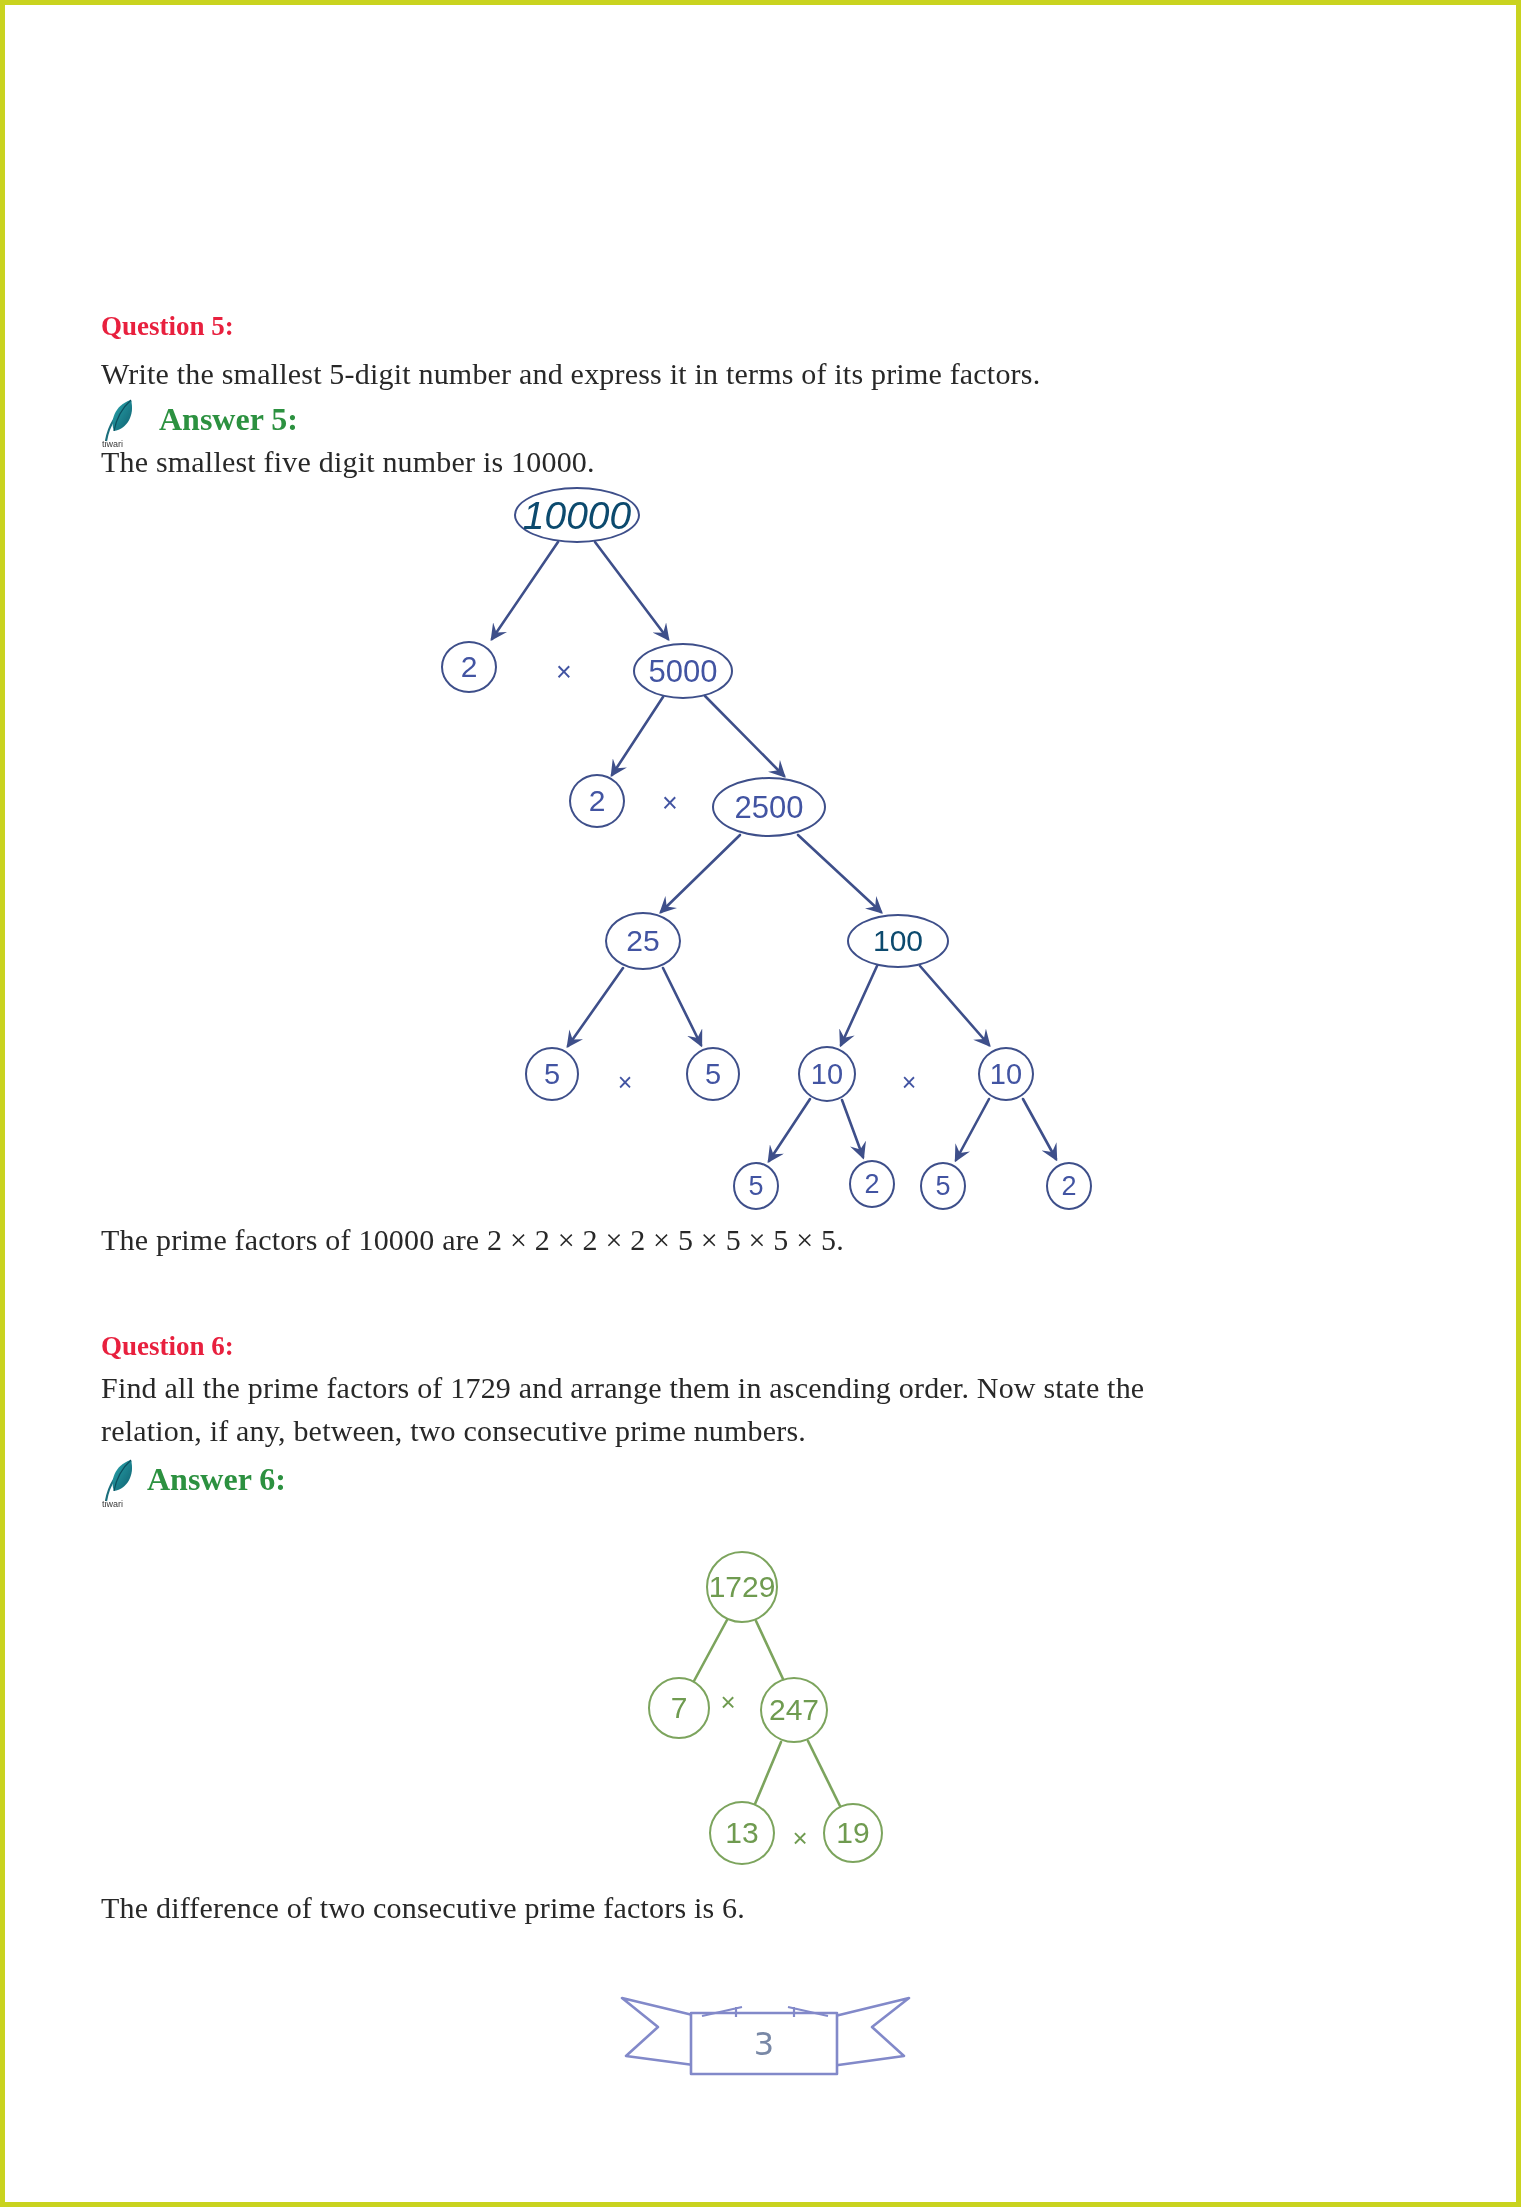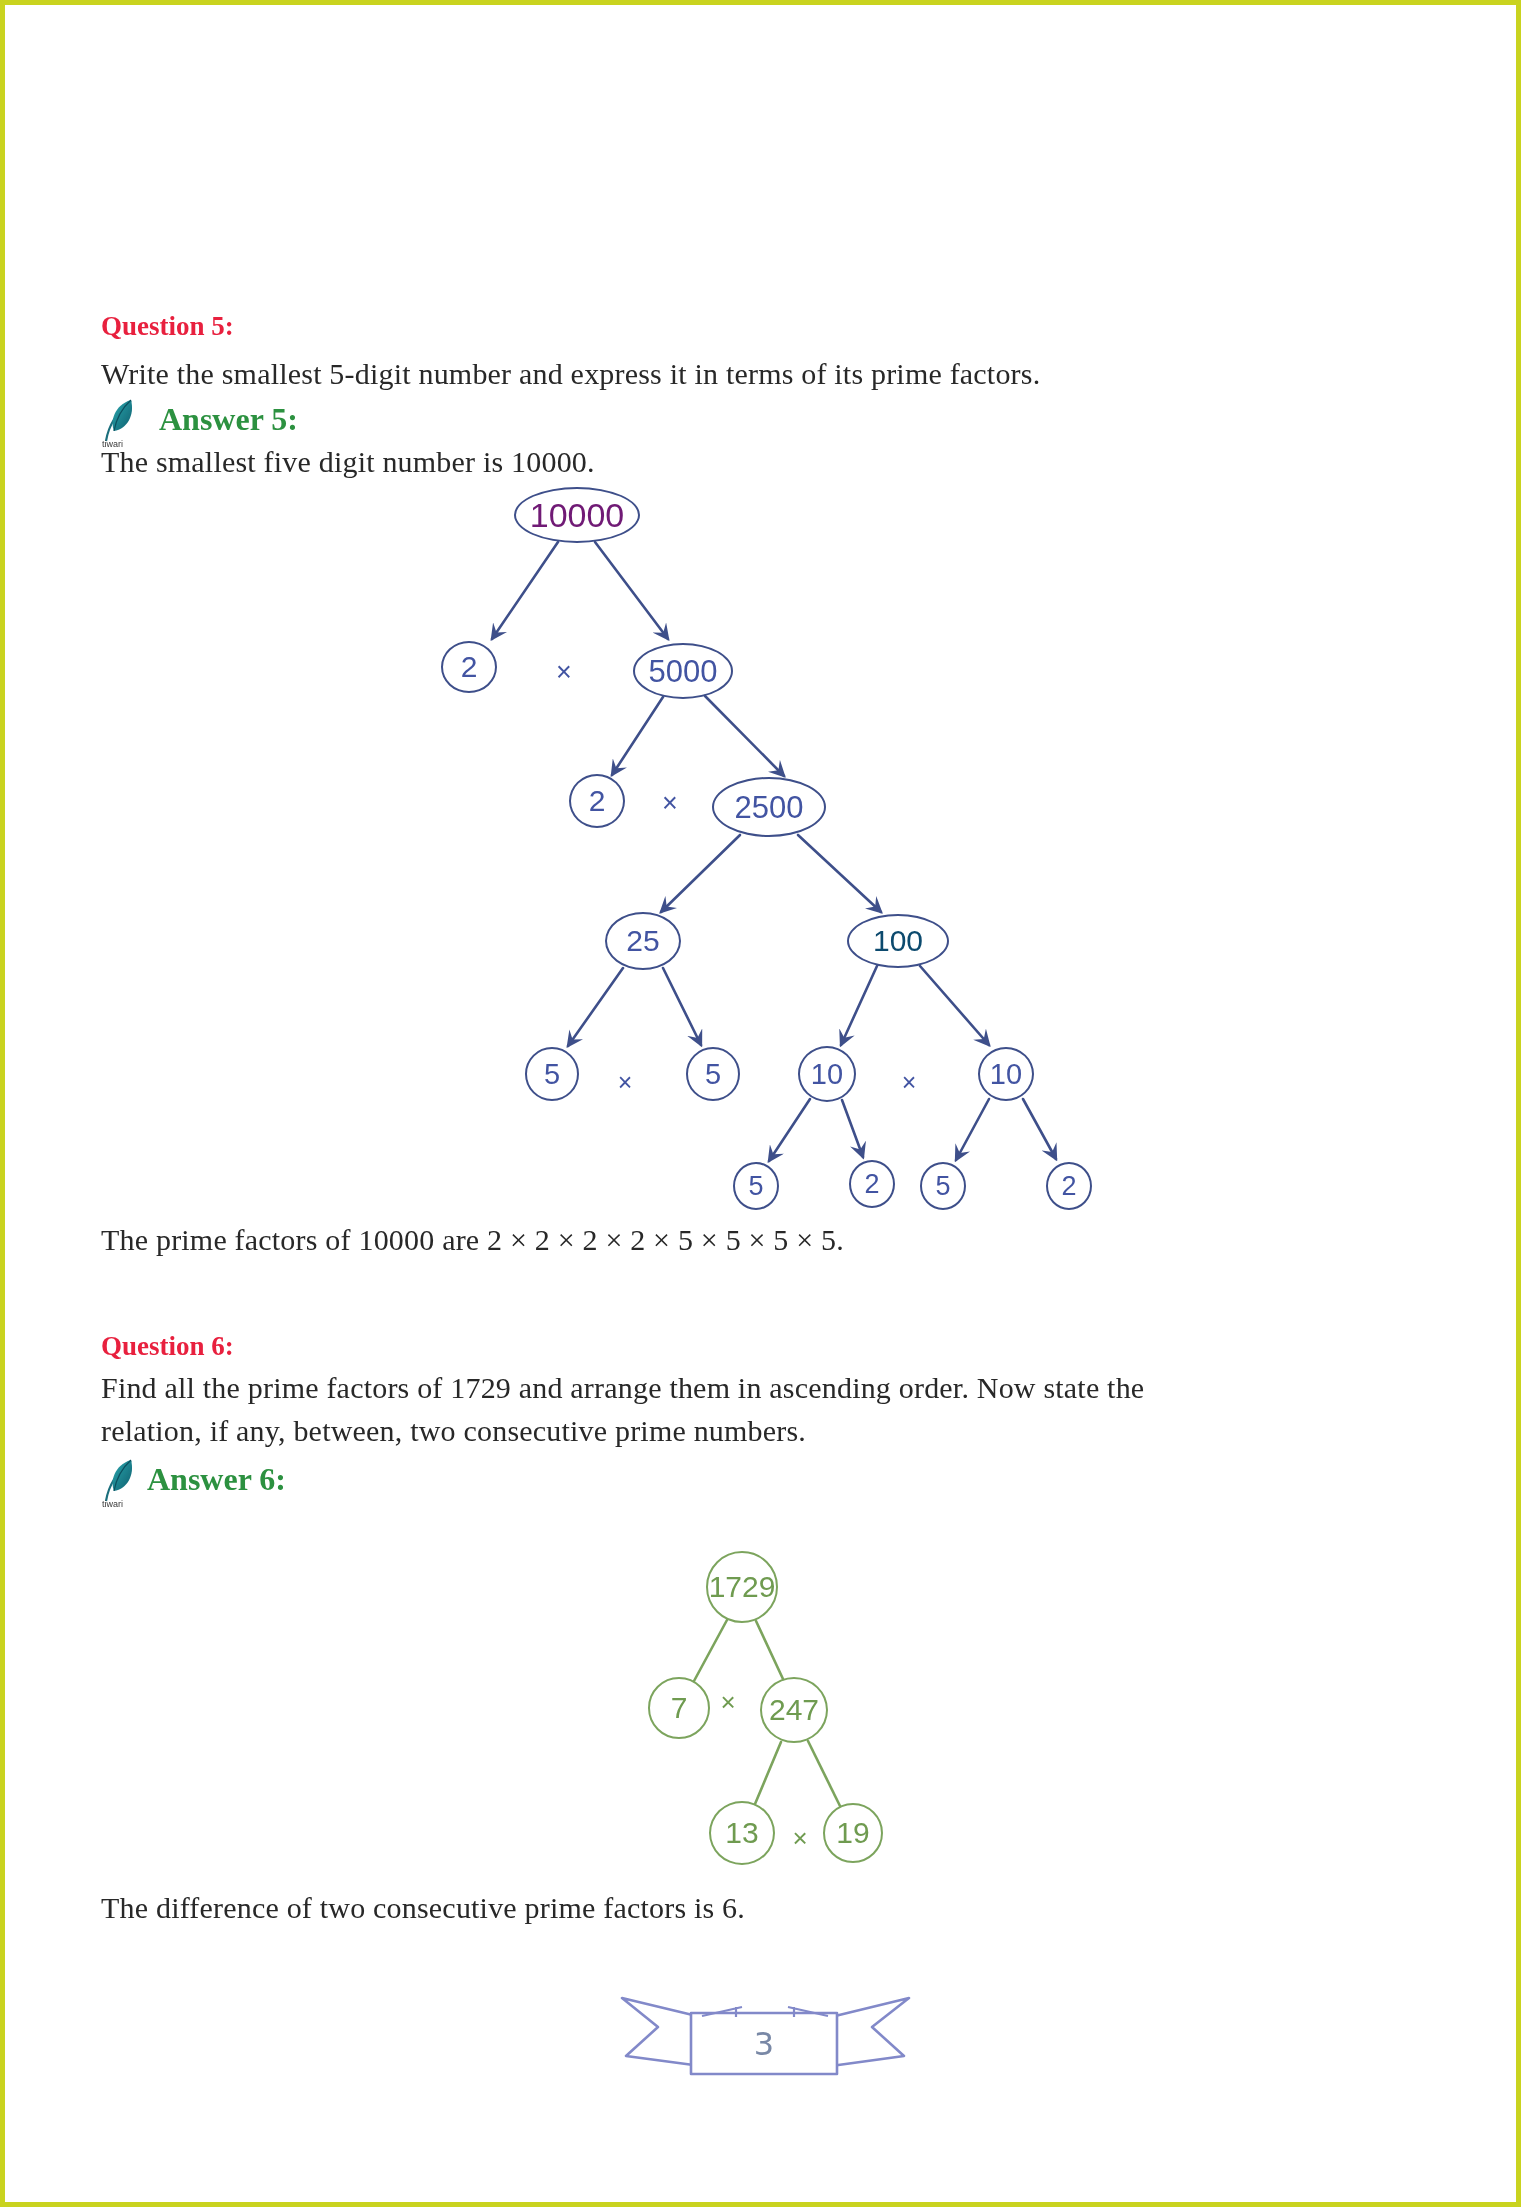--- a/index.html
+++ b/index.html
@@ -61,21 +61,21 @@
         <line x1="793" y1="830" x2="876" y2="907" stroke="#3e4f8a" stroke-width="2.6" stroke-linecap="round" marker-end="url(#arr0)"></line>
         <line x1="618" y1="963" x2="563" y2="1041" stroke="#3e4f8a" stroke-width="2.6" stroke-linecap="round" marker-end="url(#arr0)"></line>
         <line x1="658" y1="963" x2="696" y2="1040" stroke="#3e4f8a" stroke-width="2.6" stroke-linecap="round" marker-end="url(#arr0)"></line>
         <line x1="872" y1="961" x2="836" y2="1040" stroke="#3e4f8a" stroke-width="2.6" stroke-linecap="round" marker-end="url(#arr0)"></line>
         <line x1="915" y1="961" x2="984" y2="1040" stroke="#3e4f8a" stroke-width="2.6" stroke-linecap="round" marker-end="url(#arr0)"></line>
         <line x1="805" y1="1094" x2="764" y2="1156" stroke="#3e4f8a" stroke-width="2.6" stroke-linecap="round" marker-end="url(#arr0)"></line>
         <line x1="837" y1="1095" x2="858" y2="1152" stroke="#3e4f8a" stroke-width="2.6" stroke-linecap="round" marker-end="url(#arr0)"></line>
         <line x1="984" y1="1094" x2="951" y2="1155" stroke="#3e4f8a" stroke-width="2.6" stroke-linecap="round" marker-end="url(#arr0)"></line>
         <line x1="1018" y1="1094" x2="1051" y2="1154" stroke="#3e4f8a" stroke-width="2.6" stroke-linecap="round" marker-end="url(#arr0)"></line>
       </svg>
-      <div class="tnode" style="left: 509px; top: 482px; width: 126px; height: 56px; font-size: 34px; color: #701a75; border: 2.6px solid rgb(62, 79, 138);">10000</div>
+      <div class="tnode" style="left: 509px; top: 482px; width: 126px; height: 56px; font-size: 39px; color: #0c4a6e; border: 2.6px solid rgb(62, 79, 138); font-style: italic;">10000</div>
       <div class="tnode" style="left: 436px; top: 636px; width: 56px; height: 52px; font-size: 30px; color: rgb(66, 84, 162); border: 2.6px solid rgb(62, 79, 138);">2</div>
       <div class="tnode" style="left: 539px; top: 647px; width: 40px; height: 40px; font-size: 27px; color: rgb(66, 84, 162);">×</div>
       <div class="tnode" style="left: 628px; top: 638px; width: 100px; height: 56px; font-size: 31px; color: rgb(66, 84, 162); border: 2.6px solid rgb(62, 79, 138);">5000</div>
       <div class="tnode" style="left: 564px; top: 769px; width: 56px; height: 54px; font-size: 30px; color: rgb(66, 84, 162); border: 2.6px solid rgb(62, 79, 138);">2</div>
       <div class="tnode" style="left: 645px; top: 778px; width: 40px; height: 40px; font-size: 27px; color: rgb(66, 84, 162);">×</div>
       <div class="tnode" style="left: 707px; top: 772px; width: 114px; height: 60px; font-size: 31px; color: rgb(66, 84, 162); border: 2.6px solid rgb(62, 79, 138);">2500</div>
       <div class="tnode" style="left: 600px; top: 907px; width: 76px; height: 58px; font-size: 30px; color: rgb(66, 84, 162); border: 2.6px solid rgb(62, 79, 138);">25</div>
       <div class="tnode" style="left: 842px; top: 909px; width: 102px; height: 54px; font-size: 30px; color: #0c4a6e; border: 2.6px solid rgb(62, 79, 138);">100</div>
       <div class="tnode" style="left: 520px; top: 1042px; width: 54px; height: 54px; font-size: 29px; color: rgb(66, 84, 162); border: 2.6px solid rgb(62, 79, 138);">5</div>
       <div class="tnode" style="left: 600px; top: 1057px; width: 40px; height: 40px; font-size: 25px; color: rgb(66, 84, 162);">×</div>

